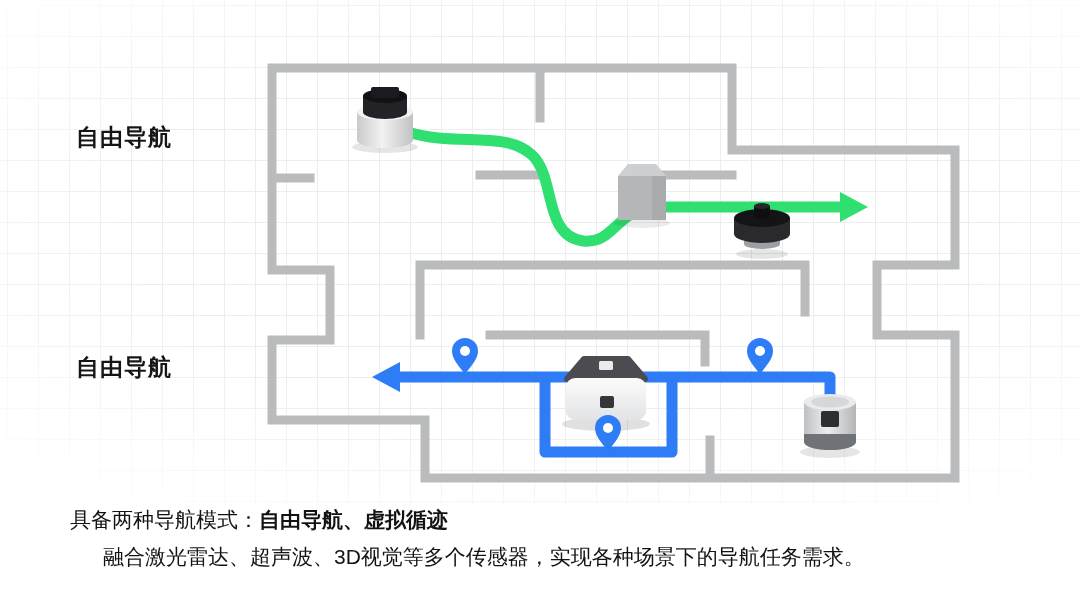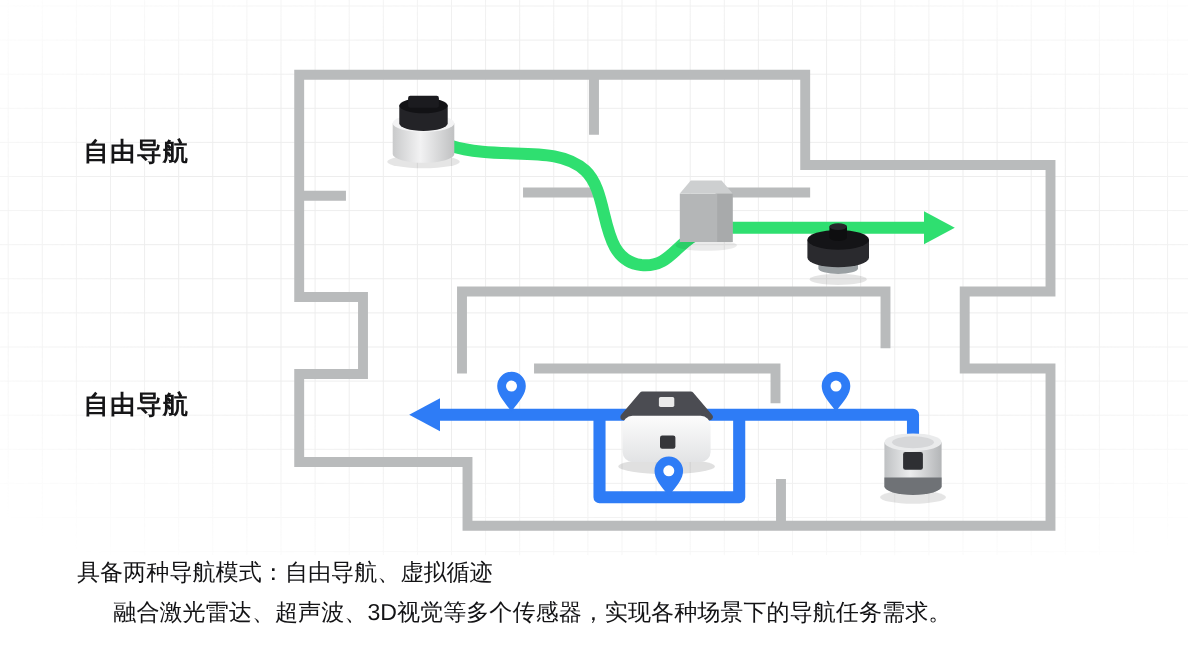--- a/index.html
+++ b/index.html
@@ -19,21 +19,21 @@
   }
   .diagram-svg{position:absolute;left:0;top:0;}
   .mode-label{
     position:absolute;left:76px;
     font-size:23px;font-weight:600;color:#151517;letter-spacing:1px;
   }
   .mode-label.free{top:122px;}
   .mode-label.virtual{top:352px;}
   .caption{position:absolute;left:0;top:0;width:1080px;color:#131315;}
   .caption-line1{position:absolute;left:70px;top:506px;font-size:21px;font-weight:400;}
-  .caption-line1 b{font-weight:400;text-align:right;}
+  .caption-line1 b{font-weight:700;text-align:right;}
   .caption-line2{position:absolute;left:103px;top:543px;font-size:21px;font-weight:400;text-align:center;}
 </style>
 </head>
 <body>
 
 <div class="canvas">
 
   <div class="grid"></div>
 
   <svg class="diagram-svg" width="1080" height="608" viewBox="0 0 1080 608">

